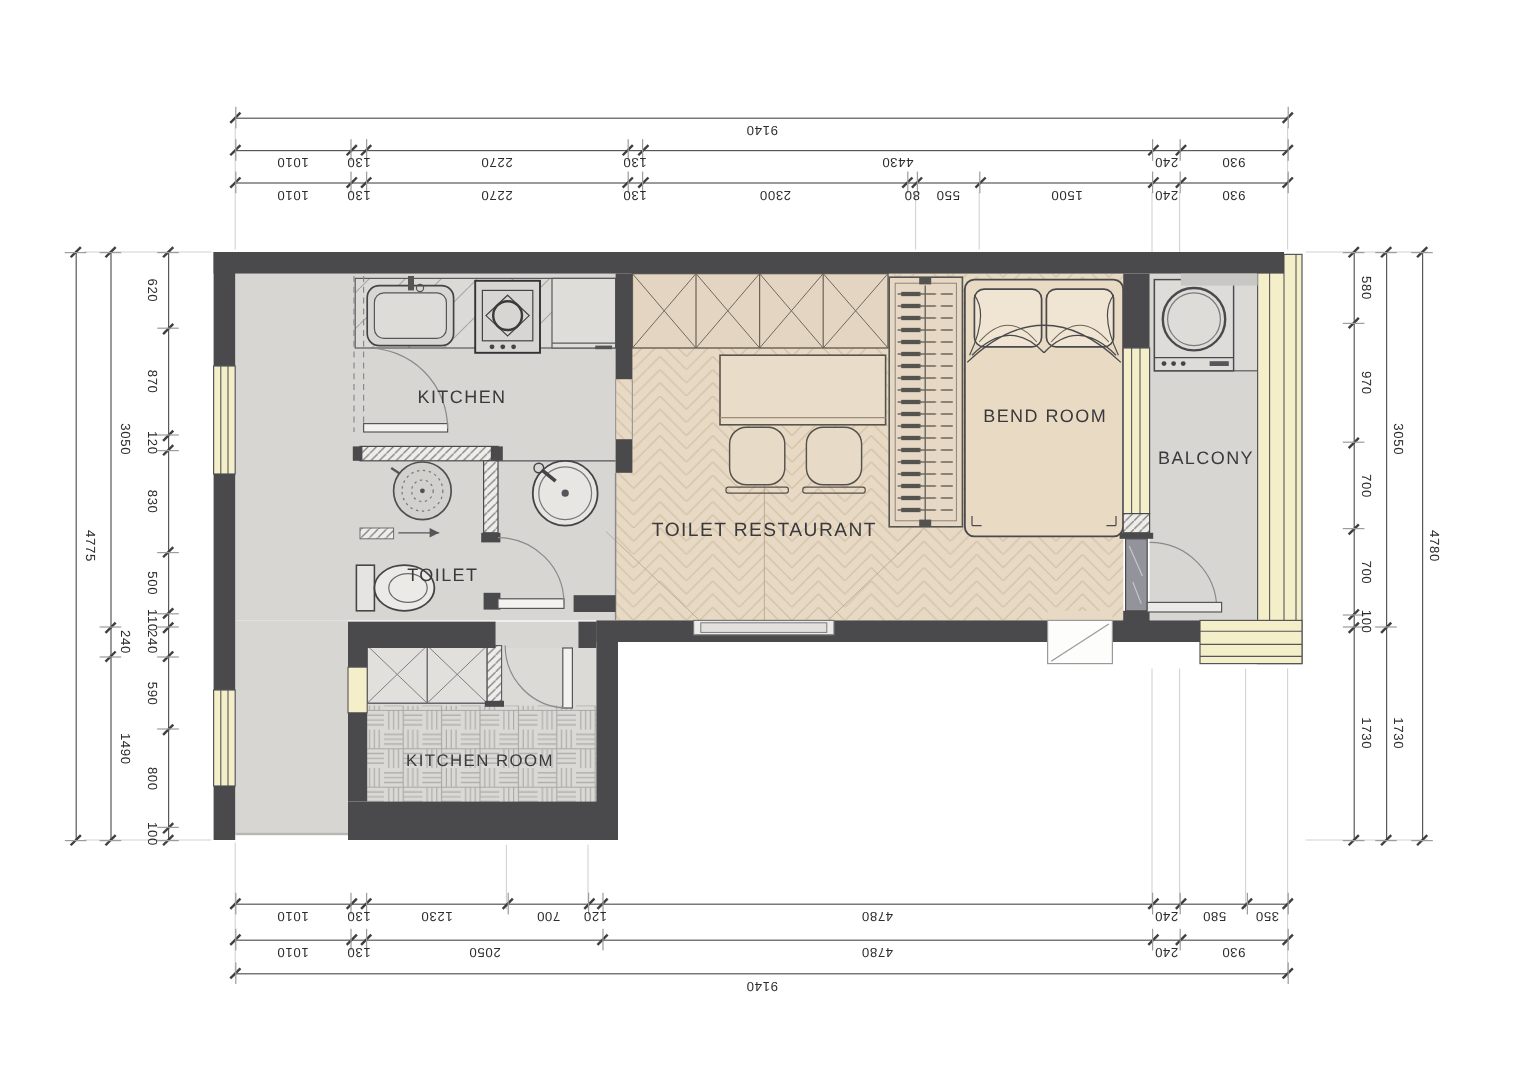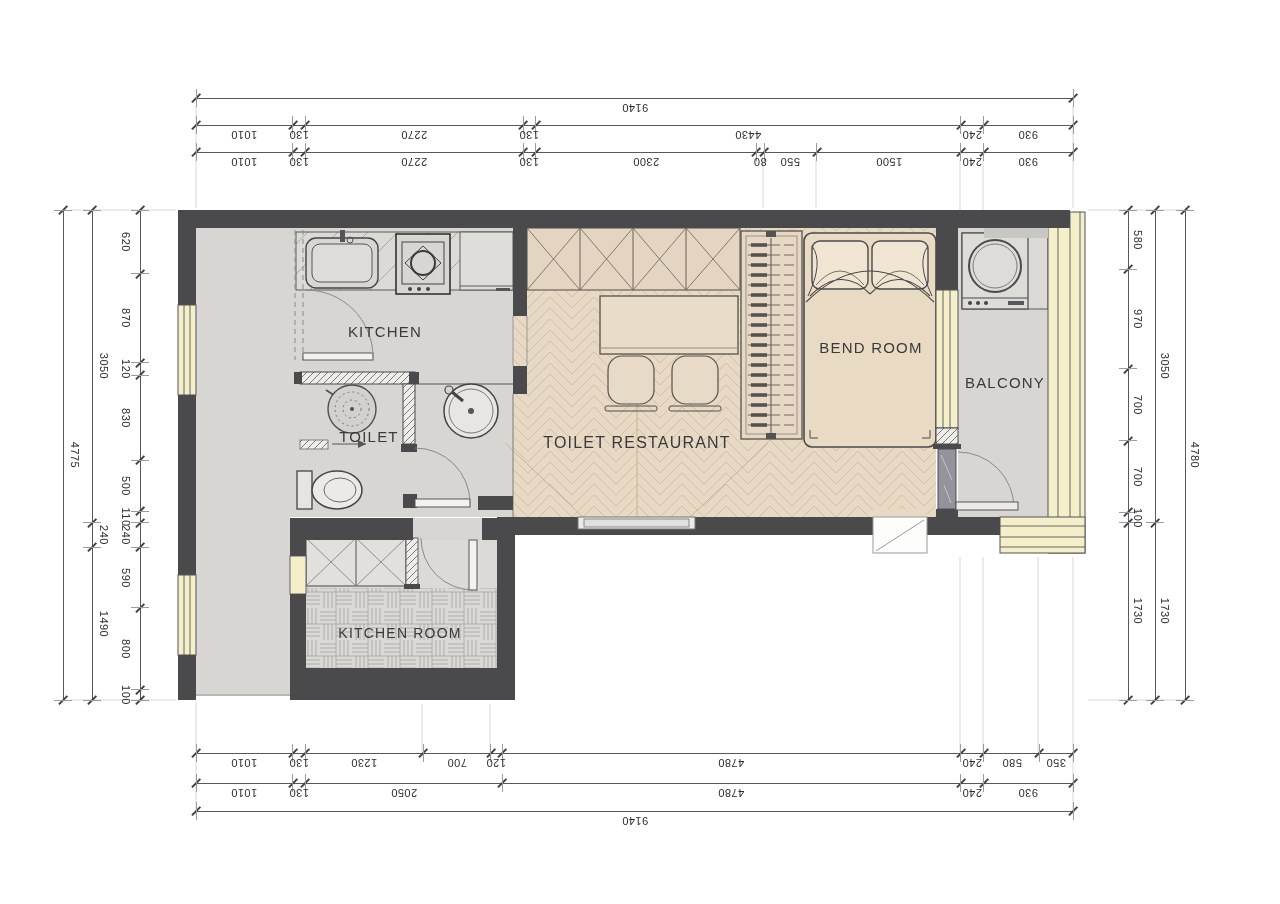--- a/index.html
+++ b/index.html
@@ -280,21 +280,21 @@
     </g>
     <g>
       <path d="M958 452 A 56 56 0 0 1 1014 508" fill="none" stroke="#8a8a8c" stroke-width="1"></path>
       <rect x="956" y="502" width="62" height="8" fill="#eceae6" stroke="#55555a" stroke-width="1"></rect>
     </g>
   </g>
 </svg>
 
 <div>
   <div class="room-label" style="left:385px;top:331px">KITCHEN</div>
-  <div class="room-label" style="left:369px;top:436px">TOILET</div>
+  <div class="room-label" style="left:369px;top:480px">TOILET</div>
   <div class="room-label big" style="left:637px;top:443px">TOILET RESTAURANT</div>
   <div class="room-label" style="left:871px;top:347px">BEND ROOM</div>
   <div class="room-label" style="left:1005px;top:382px">BALCONY</div>
   <div class="room-label small" style="left:400px;top:633px">KITCHEN ROOM</div>
 </div>
 
 <div id="dims">
       <div class="">
         <div class="dim-line" style="left: 196px; top: 98px; width: 877px; height: 1.2px;"></div>
         <div class="dim-tick" style="left: 196px; top: 98px; transform: translate(-50%, -50%) rotate(-45deg);"></div>

